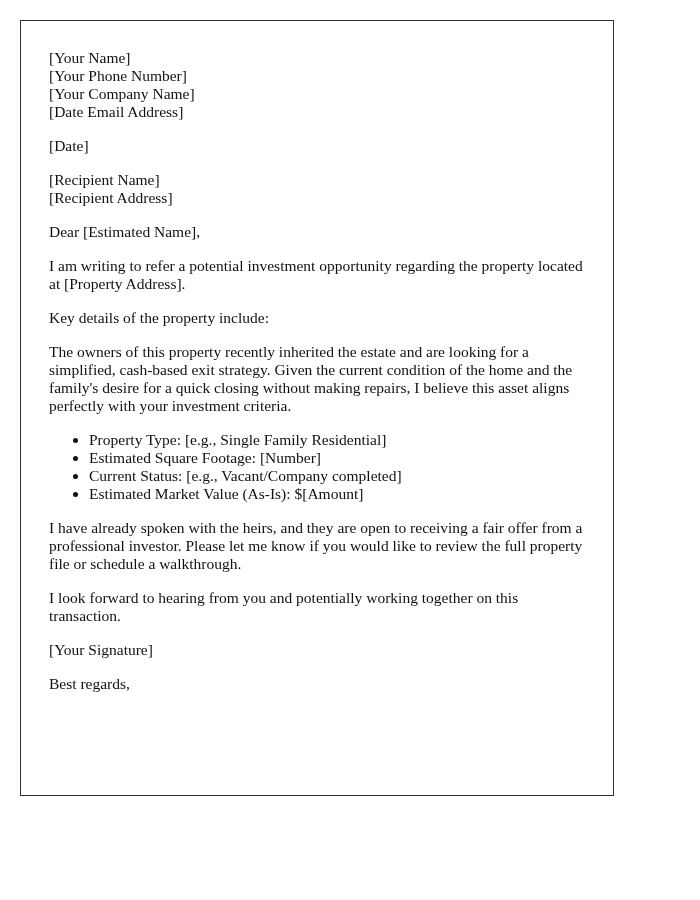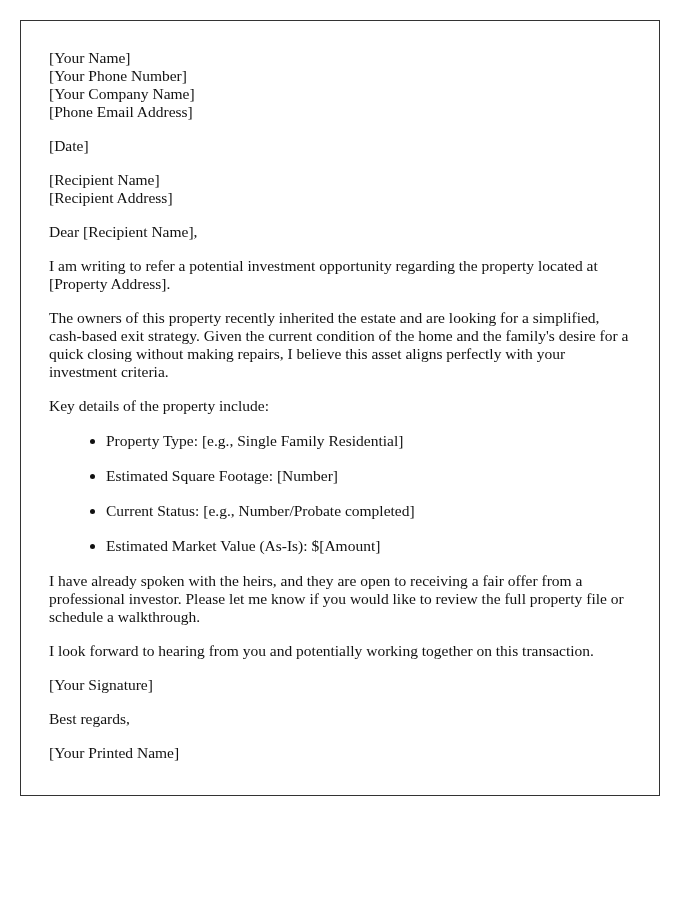--- a/index.html
+++ b/index.html
@@ -1,64 +1,63 @@
 <!DOCTYPE html>
 <html><head>
 <meta charset="utf-8">
 <style>
   html, body { margin: 0; padding: 0; background: #ffffff; }
   body { width: 700px; height: 900px; position: relative; overflow: hidden; }
   .letter {
     position: absolute;
     left: 20px; top: 20px;
-    width: 640px; height: 776px;
+    width: 594px; height: 776px;
     border: 1px solid #333333;
     box-sizing: border-box;
     padding: 28px 28px 0 28px;
     font-family: "Liberation Serif", serif;
     font-size: 15.5px;
     line-height: 18px;
     color: #111111;
   }
   .block { margin: 0 0 16px 0; }
   .line { display: block; }
   p { margin: 0 0 16px 0; }
   ul { margin: 0 0 16px 0; padding-left: 40px; }
-  ul li { margin: 17px; }
+  ul li { margin: 0; }
 </style>
 </head>
 <body>
 
 <div class="letter">
   <div class="block">
     <span class="line">[Your Name]</span>
     <span class="line">[Your Phone Number]</span>
     <span class="line">[Your Company Name]</span>
-    <span class="line">[Phone Email Address]</span>
+    <span class="line">[Date Email Address]</span>
   </div>
 
   <p>[Date]</p>
 
   <div class="block">
     <span class="line">[Recipient Name]</span>
     <span class="line">[Recipient Address]</span>
   </div>
 
-  <p>Dear [Recipient Name],</p>
+  <p>Dear [Estimated Name],</p>
 
   <p>I am writing to refer a potential investment opportunity regarding the property located at [Property Address].</p>
+  <p>Key details of the property include:</p>
   <p>The owners of this property recently inherited the estate and are looking for a simplified, cash-based exit strategy. Given the current condition of the home and the family's desire for a quick closing without making repairs, I believe this asset aligns perfectly with your investment criteria.</p>
-  <p>Key details of the property include:</p>
 
   <ul>
     <li>Property Type: [e.g., Single Family Residential]</li>
     <li>Estimated Square Footage: [Number]</li>
-    <li>Current Status: [e.g., Number/Probate completed]</li>
+    <li>Current Status: [e.g., Vacant/Company completed]</li>
     <li>Estimated Market Value (As-Is): $[Amount]</li>
   </ul>
 
   <p>I have already spoken with the heirs, and they are open to receiving a fair offer from a professional investor. Please let me know if you would like to review the full property file or schedule a walkthrough.</p>
   <p>I look forward to hearing from you and potentially working together on this transaction.</p>
 
   <p>[Your Signature]</p>
   <p>Best regards,</p>
-  <p>[Your Printed Name]</p>
 </div>
 
 </body></html>

